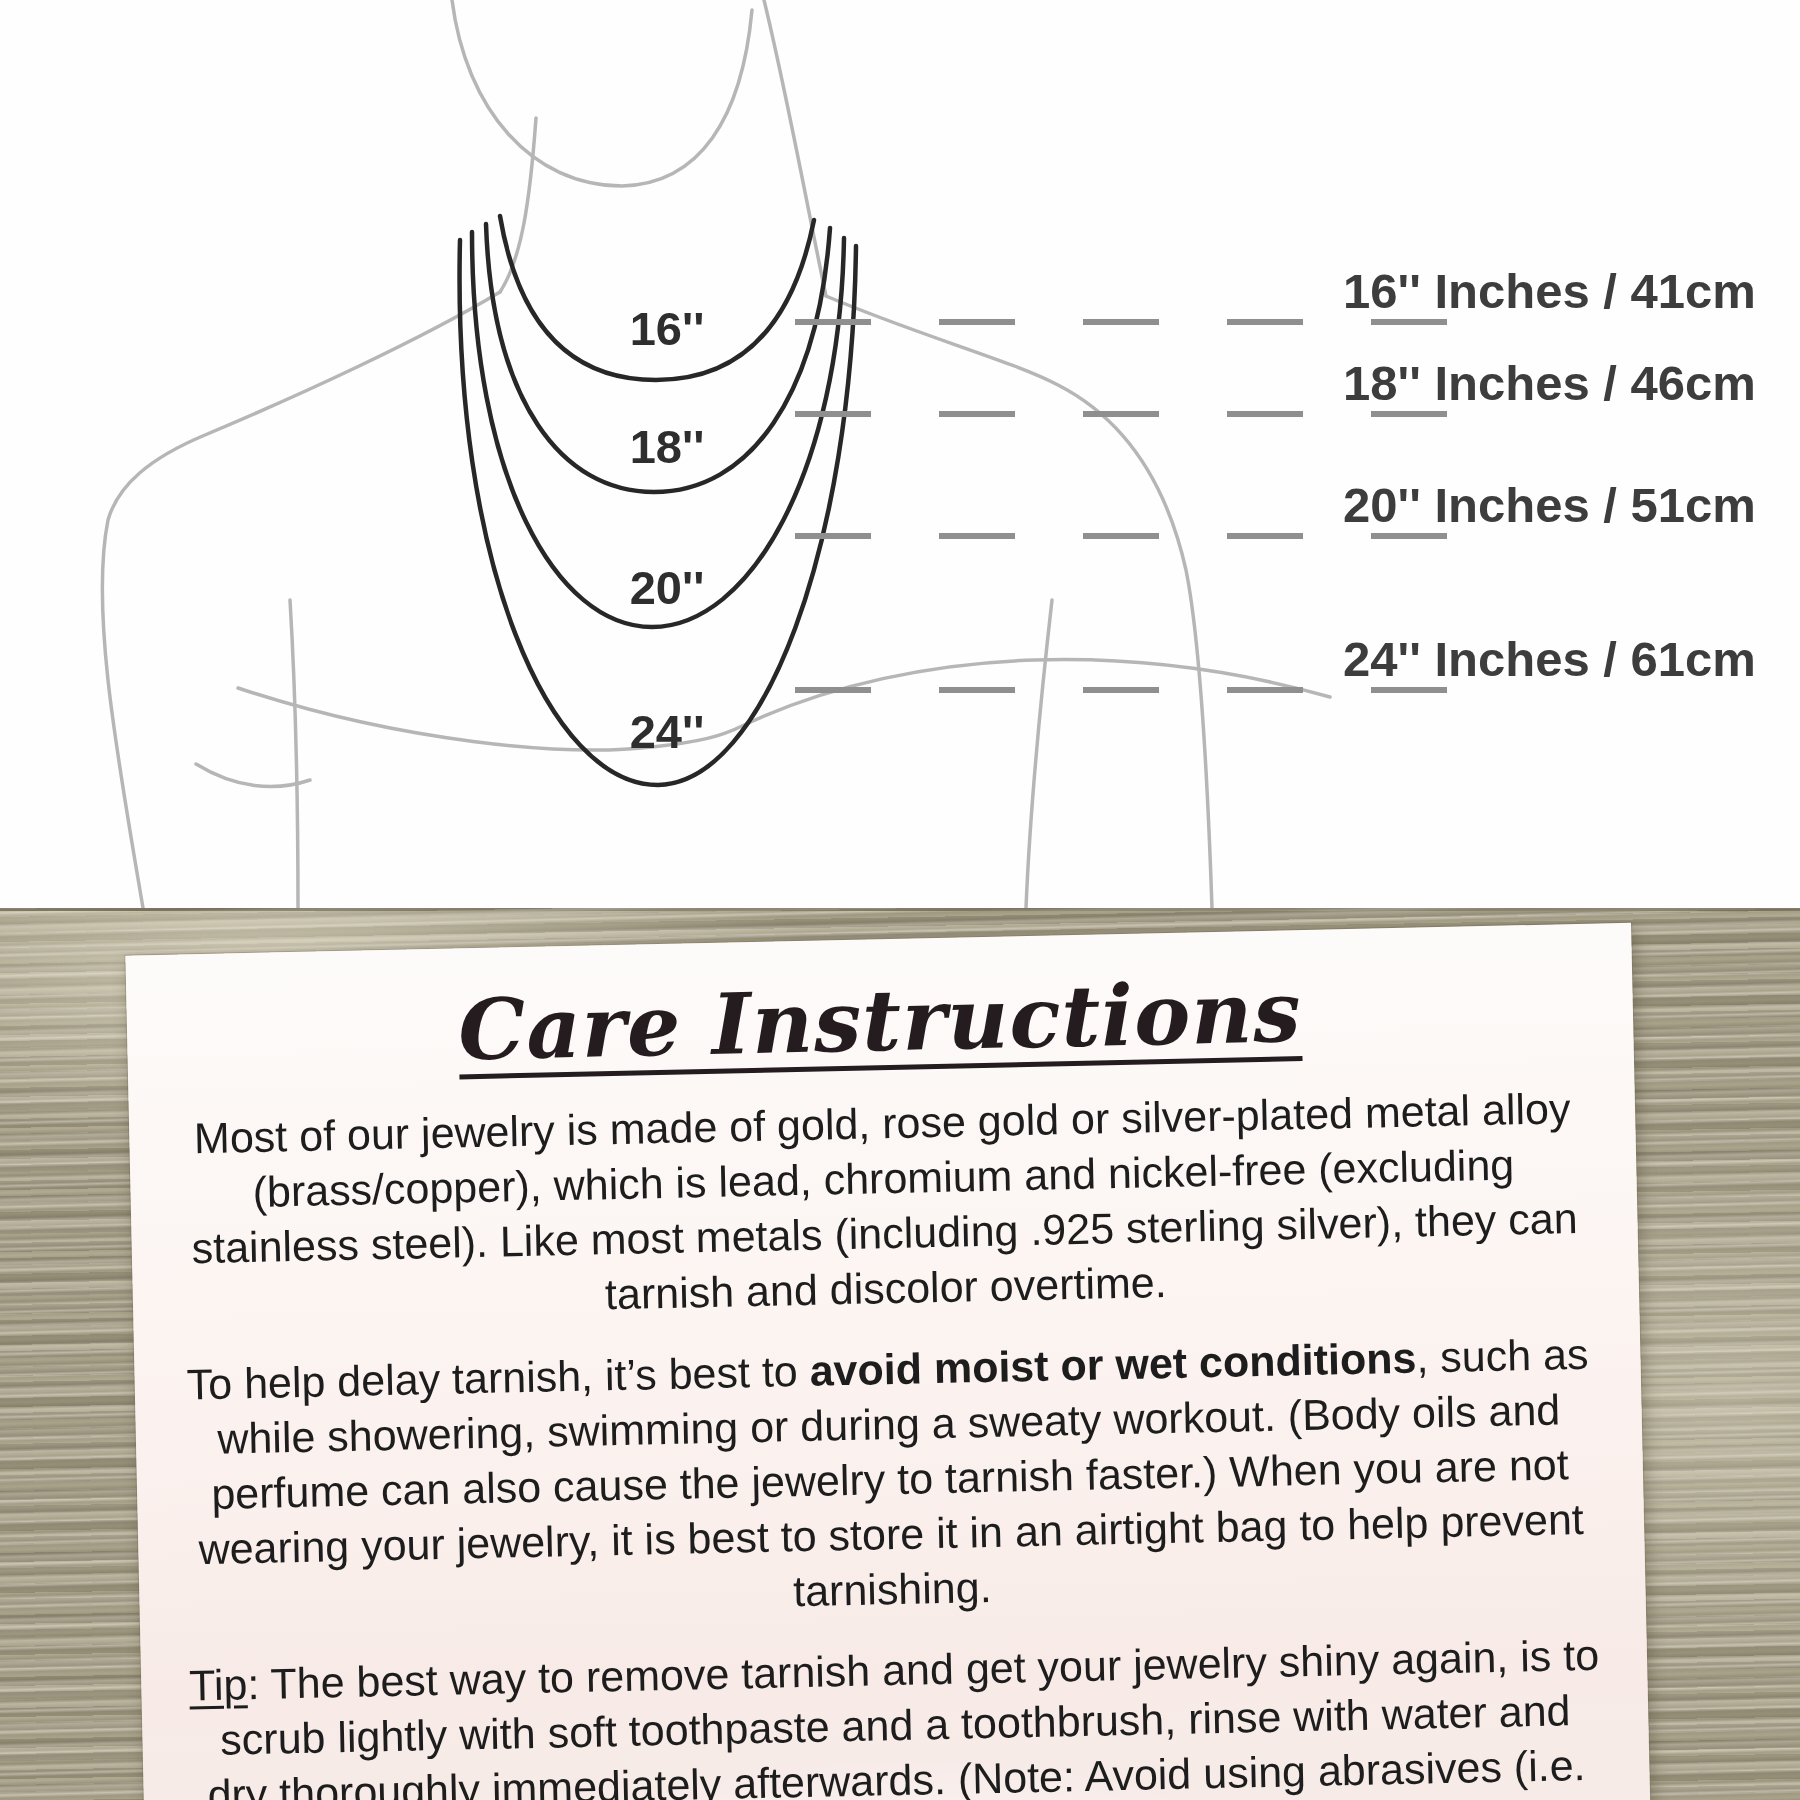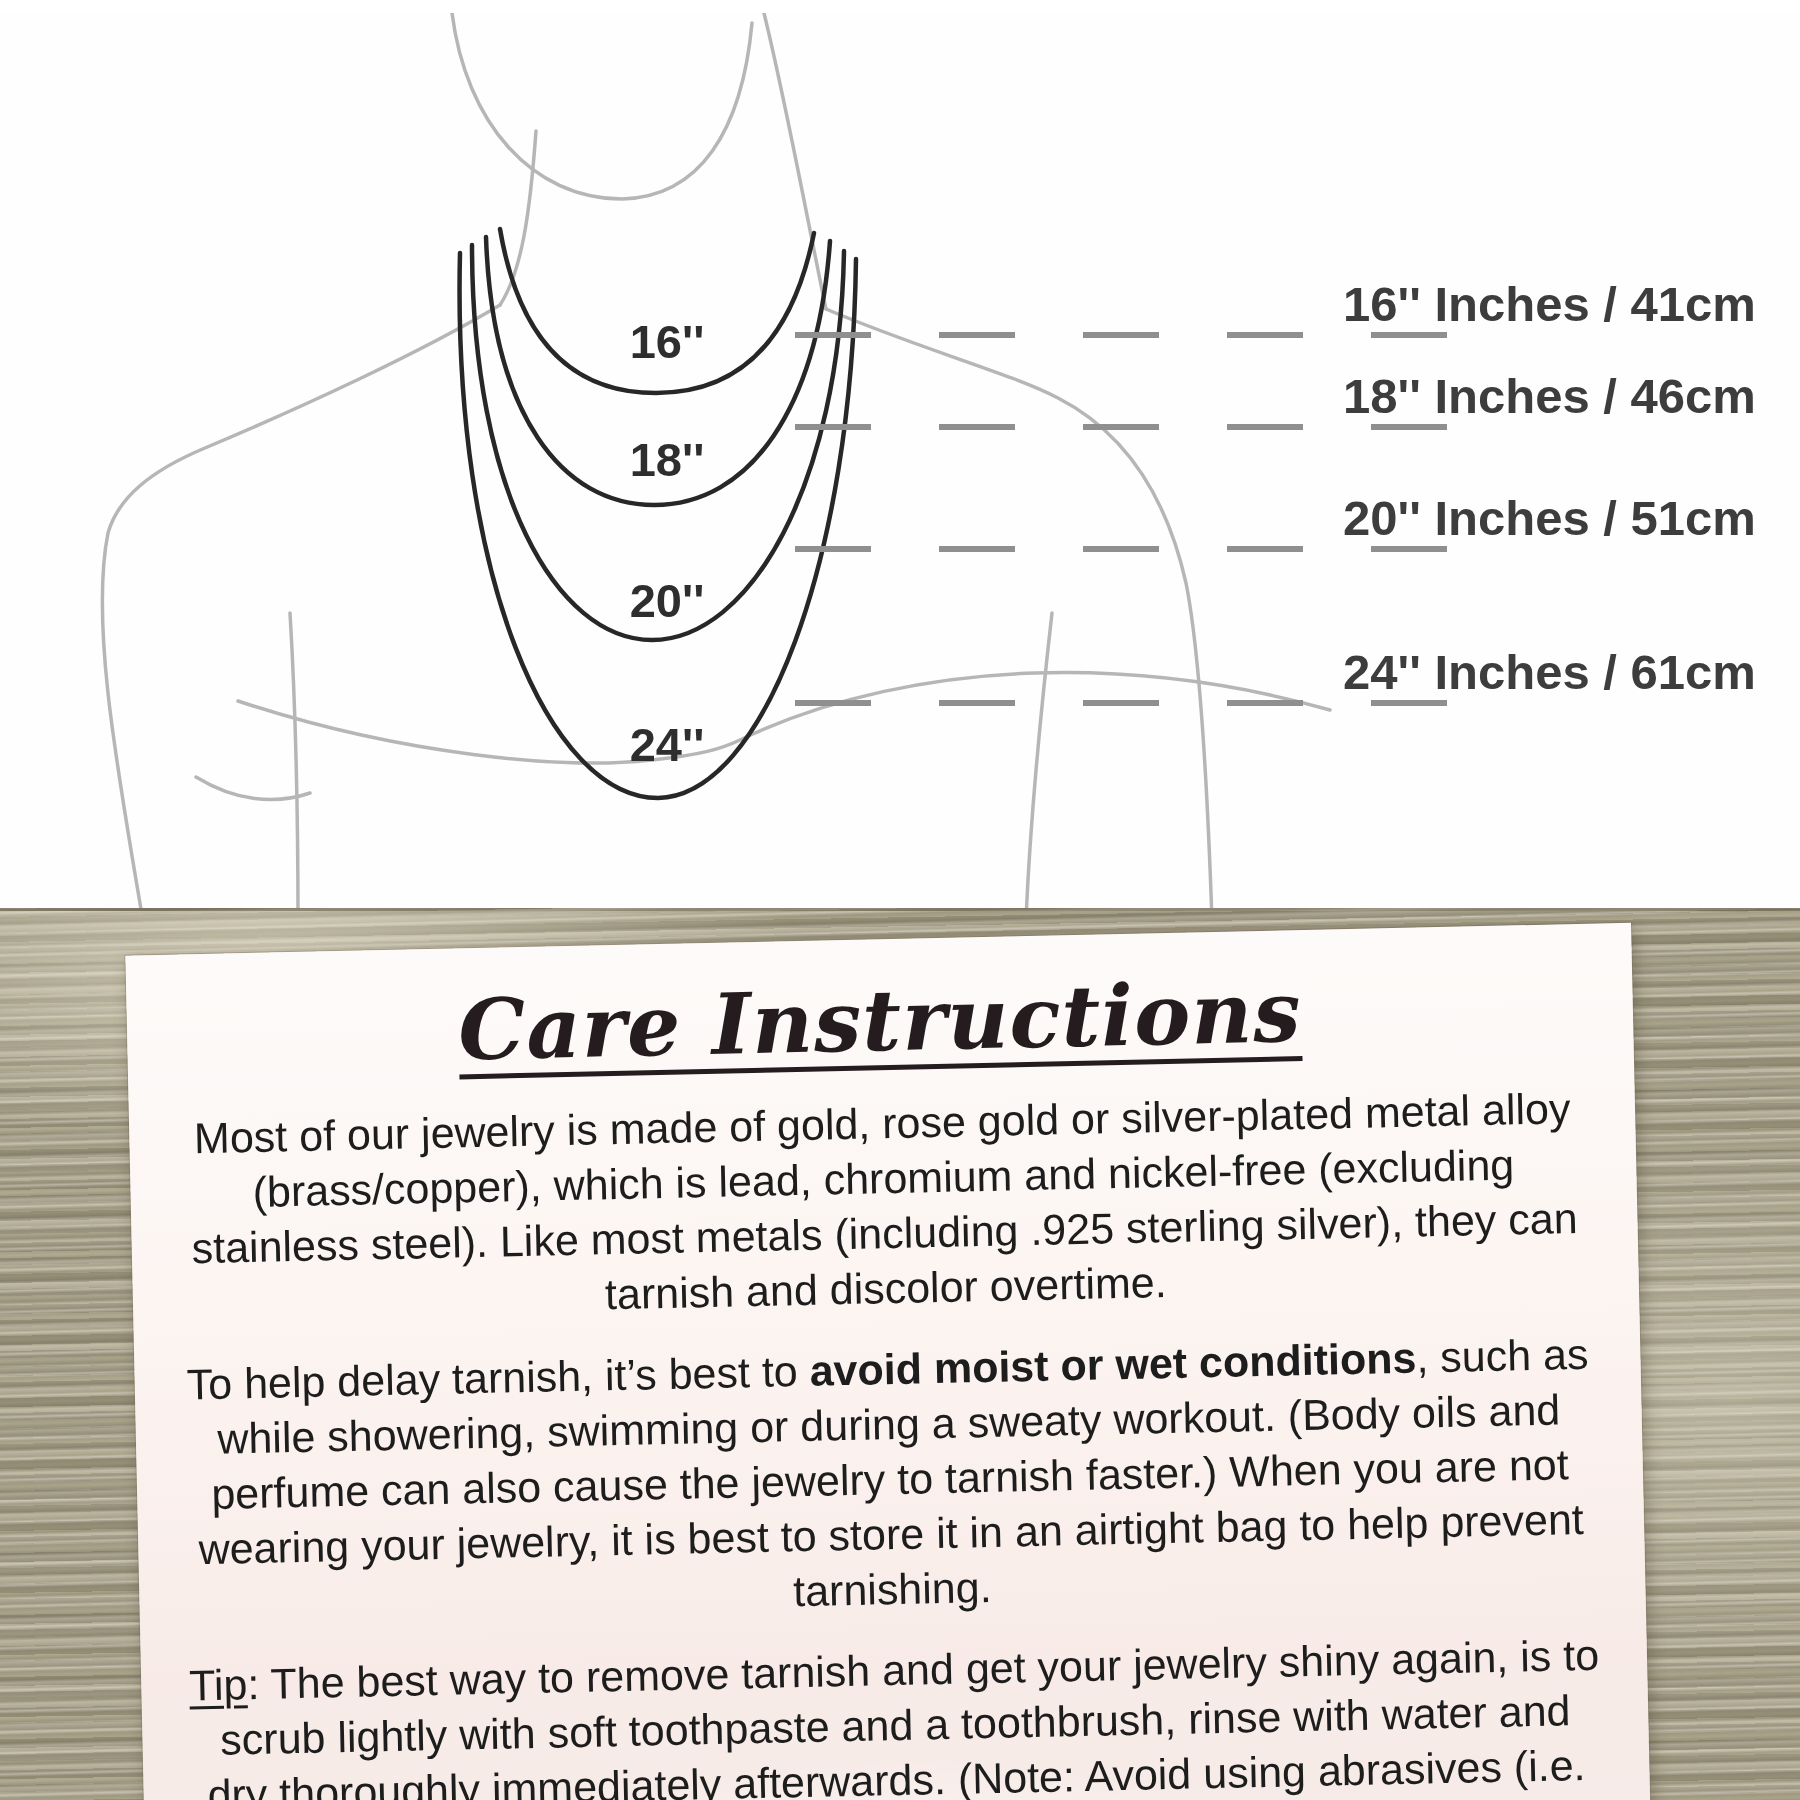--- a/index.html
+++ b/index.html
@@ -2,21 +2,21 @@
 <html><head>
 <meta charset="utf-8">
 <style>
   html,body{margin:0;padding:0;}
   body{
     width:1800px;height:1800px;overflow:hidden;position:relative;
     background:#ffffff;font-family:"Liberation Sans",sans-serif;
   }
   
   .diagram{
-    position:absolute;left:0;top:13px;width:1800px;height:908px;background:#fefefe;
+    position:absolute;left:0;top:0;width:1800px;height:908px;background:#fefefe;
   }
   .diagram svg{display:block;width:1800px;height:908px;}
   .loop-label{
     font-family:"Liberation Sans",sans-serif;font-size:47px;font-weight:bold;fill:#2e2e2e;
   }
   .legend-label{
     font-family:"Liberation Sans",sans-serif;font-size:49px;font-weight:bold;fill:#3d3d3d;
   }
   
   .photo{

